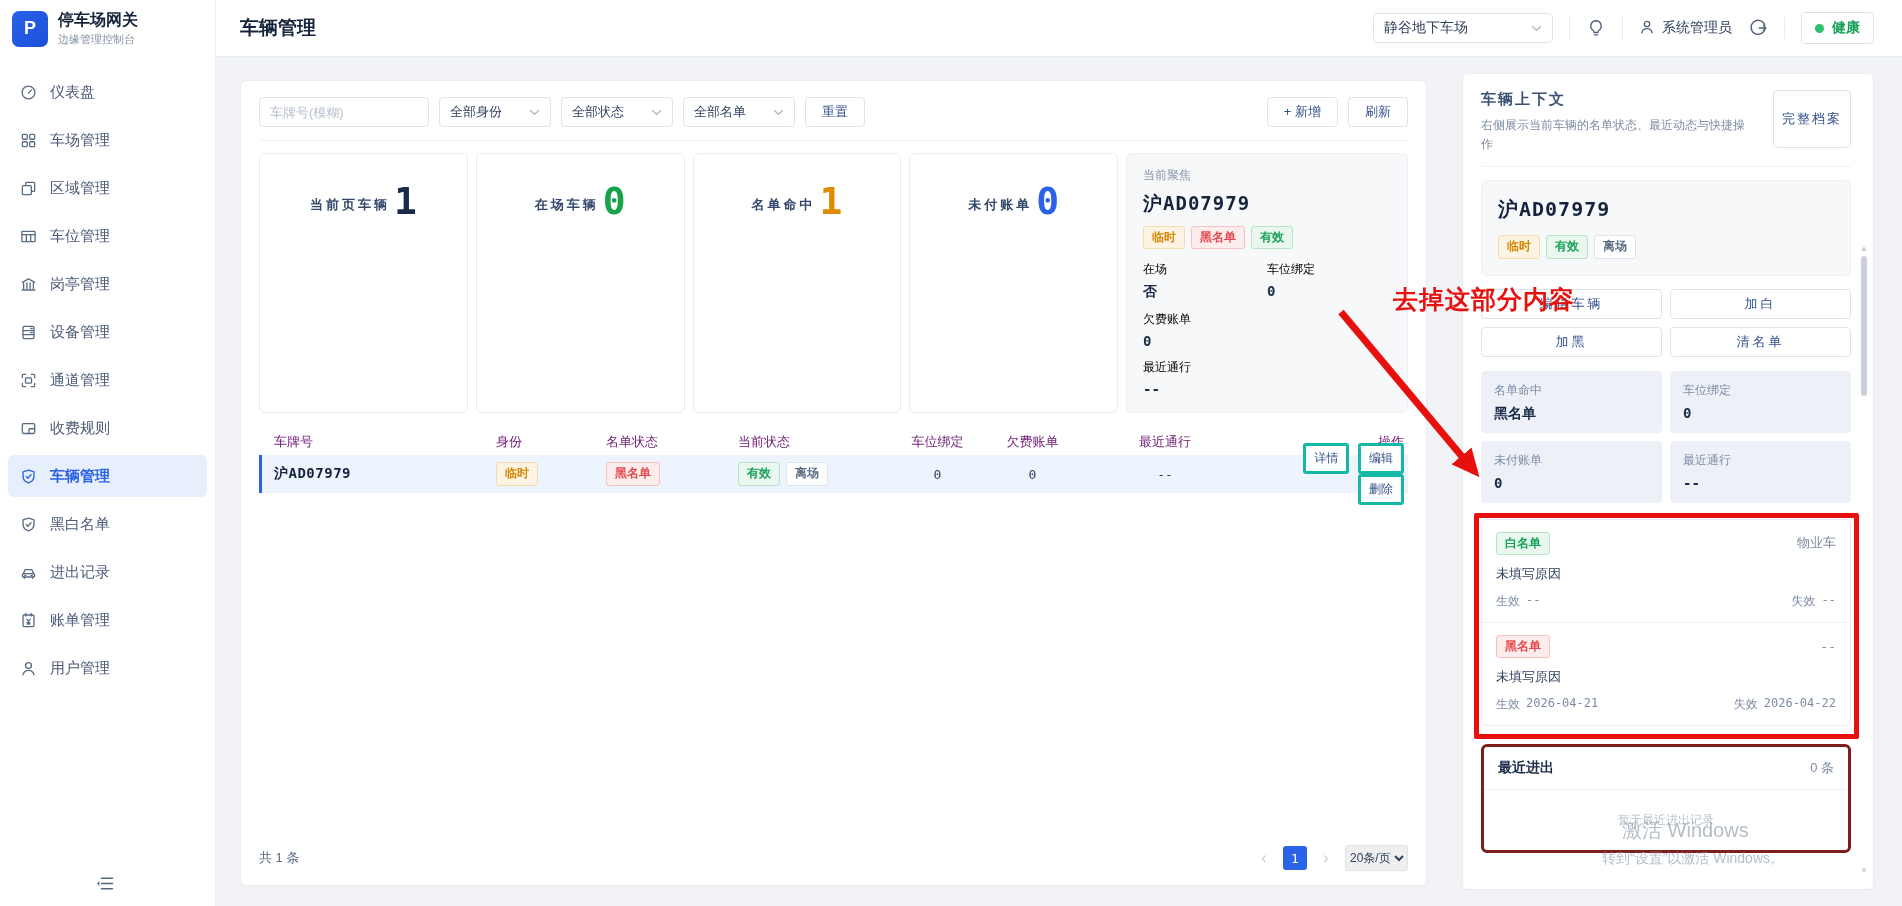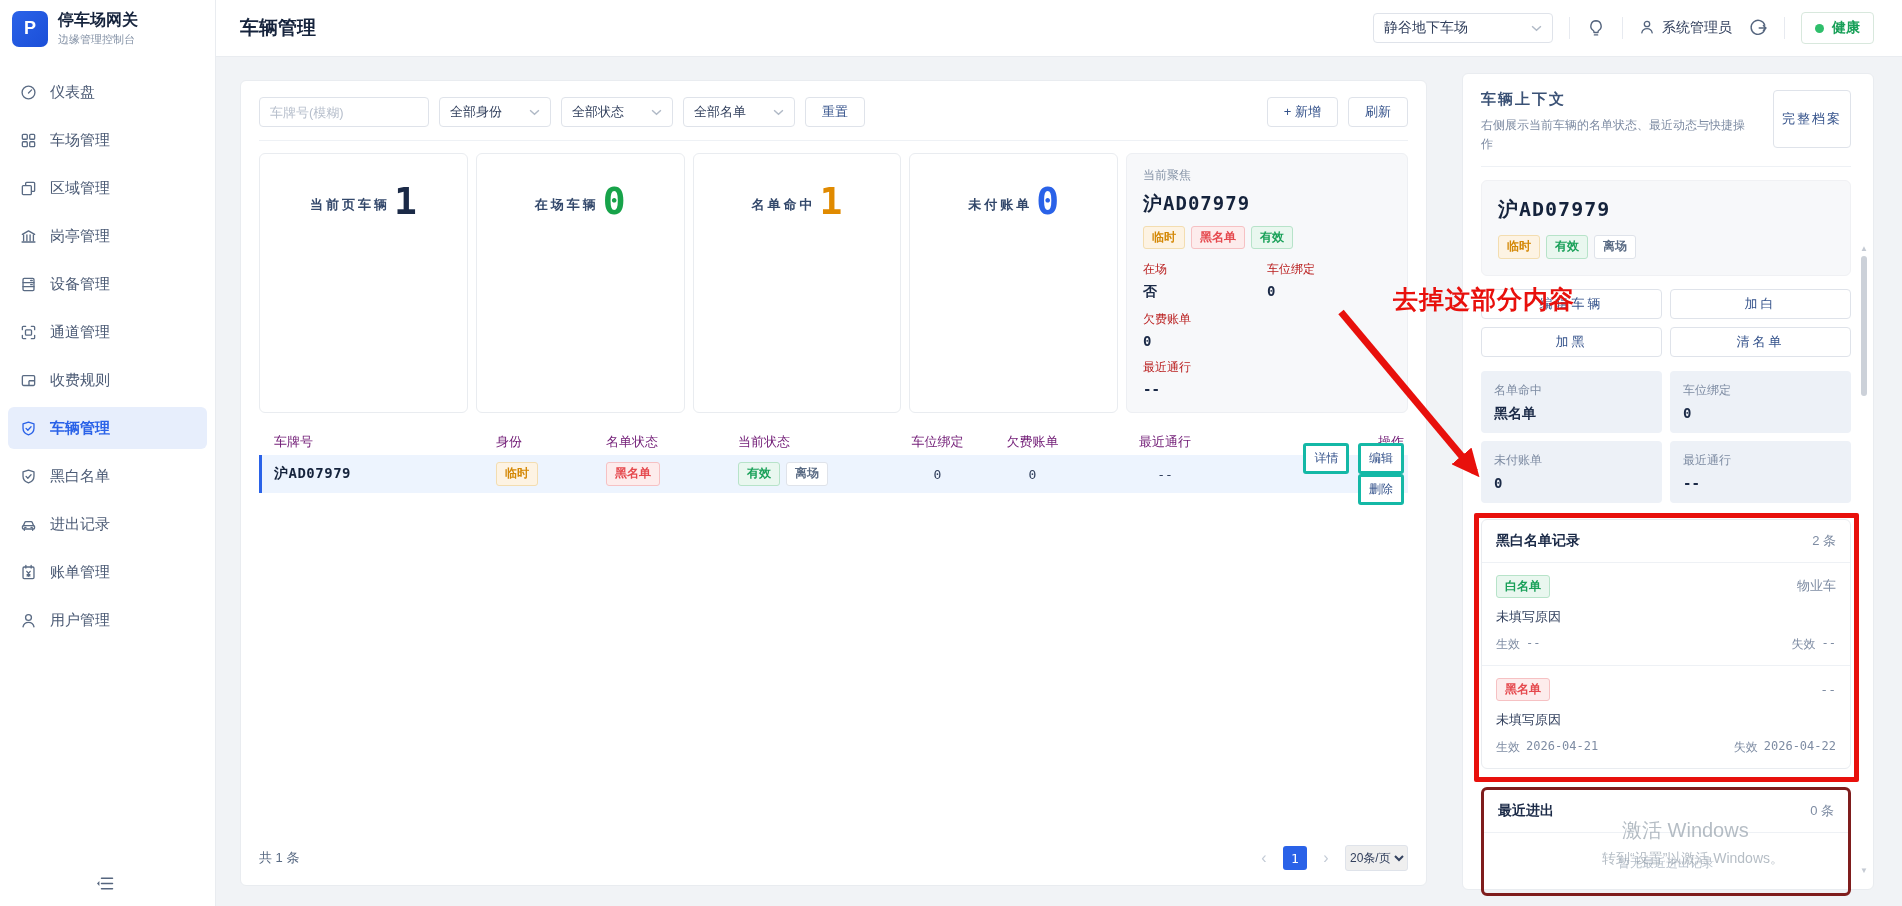--- a/index.html
+++ b/index.html
@@ -69,21 +69,21 @@
   .focus-label { font-size:12px; color:#8492a6; }
   .focus-plate { font-size:19px; font-weight:bold; color:#15233c; margin:7px 0 9px 0; letter-spacing:1px; }
   .badge { display:inline-block; padding:2px 8px; font-size:12px; font-weight:bold; border-radius:3px;
     border:1px solid; line-height:1.45; }
   .warning { color:#d48806; background:#fdf3e3; border-color:#f3ddb0; }
   .danger  { color:#e5484d; background:#fdecec; border-color:#f6c1c3; }
   .success { color:#18a058; background:#e9f7ef; border-color:#b7e3c9; }
   .plain   { color:#5a6b84; background:#fff;    border-color:#dfe3ea; }
   .badge-row { display:flex; gap:6px; margin-bottom:12px; }
   .focus-grid { display:grid; grid-template-columns:1fr 1fr; row-gap:10px; }
-  .f-lab { font-size:12px; color:#b91c1c; margin-bottom:5px; }
+  .f-lab { font-size:12px; color:#000000; margin-bottom:5px; }
   .f-val { font-size:14px; font-weight:bold; color:#1b2a47; }
 
   
   .tbl { margin-top:16px; }
   .tr { display:flex; align-items:center; }
   .tr.head { height:26px; font-size:13px; font-weight:normal; color:#701a75; padding-left:3px; }
   .tr.data { height:38px; background:#edf4fe; border-left:3px solid #2a62e8; font-size:13px; }
   .c-plate{flex:1.35; padding-left:12px;} .c-id{width:110px} .c-list{width:132px} .c-cur{width:152px; display:flex; gap:6px; align-items:center;}
   .c-spot{width:95px; text-align:center} .c-bill{width:95px; text-align:center}
   .c-recent{width:170px; text-align:center} .c-ops{width:158px; text-align:right; padding-right:4px;}
@@ -192,20 +192,29 @@
       <span class="icon">
           <svg viewBox="0 0 18 18" fill="none" stroke="currentColor" stroke-width="1.4" stroke-linejoin="round">
             <rect x="2.5" y="6" width="9.5" height="9.5" rx="1"></rect>
             <path d="M6 6V3.5a1 1 0 0 1 1-1h7.5a1 1 0 0 1 1 1V11a1 1 0 0 1-1 1H12"></path>
           </svg>
         </span>
       <span>区域管理</span>
     </div>
     <div class="nav-item">
       <span class="icon">
+          <svg viewBox="0 0 18 18" fill="none" stroke="currentColor" stroke-width="1.4">
+            <rect x="2" y="3.5" width="14" height="11" rx="1"></rect>
+            <path d="M2 7h14M6.7 7v7.5M11.3 7v7.5"></path>
+          </svg>
+        </span>
+      <span>车位管理</span>
+    </div>
+    <div class="nav-item">
+      <span class="icon">
           <svg viewBox="0 0 18 18" fill="none" stroke="currentColor" stroke-width="1.4" stroke-linecap="round" stroke-linejoin="round">
             <path d="M2.5 6.8 9 3l6.5 3.8"></path>
             <path d="M3.8 7.2v6.3M7.3 7.2v6.3M10.7 7.2v6.3M14.2 7.2v6.3"></path>
             <path d="M2.2 14.8h13.6"></path>
           </svg>
         </span>
       <span>岗亭管理</span>
     </div>
     <div class="nav-item">
       <span class="icon">
@@ -507,24 +516,20 @@
       <div class="info-val mono">0</div>
     </div>
     <div class="info-card">
       <div class="info-lab">最近通行</div>
       <div class="info-val mono">--</div>
     </div>
   </div>
 
   <div class="rec-card">
     <div class="anno-box"></div>
-    <div class="rec-head">
-      <span class="rec-title">黑白名单记录</span>
-      <span class="rec-count">2 条</span>
-    </div>
     <div class="rec-entry">
       <div class="re-row1">
         <span class="badge success">白名单</span>
         <span class="re-tag">物业车</span>
       </div>
       <div class="re-reason">未填写原因</div>
       <div class="re-dates">
         <span>生效</span>
         <span class="mono">--</span>
         <span class="re-end">失效</span>

